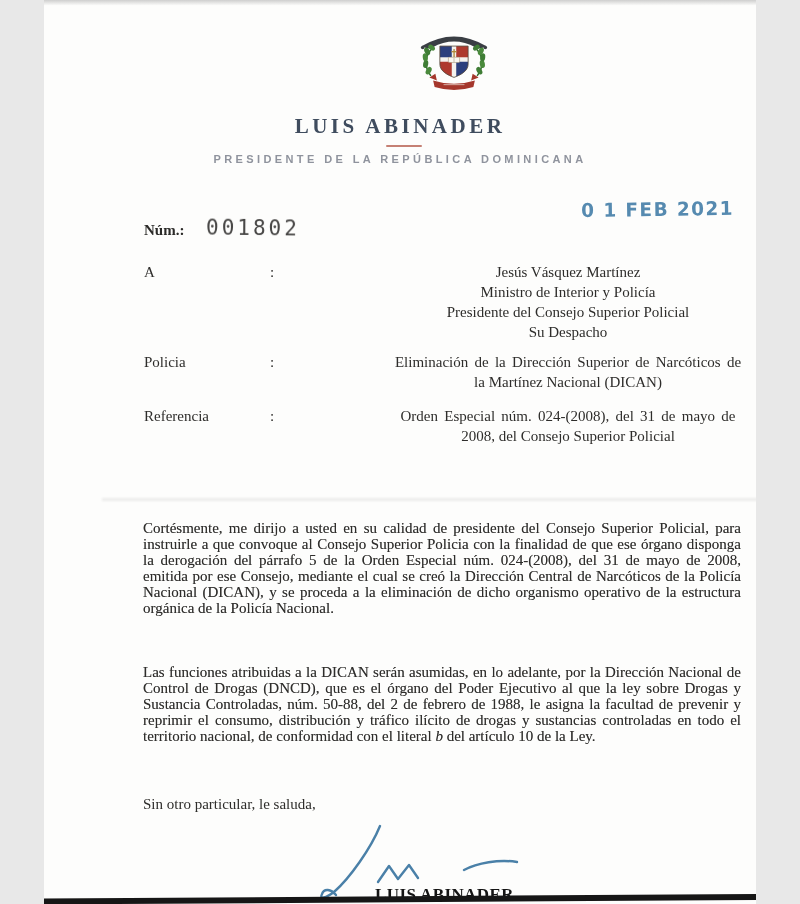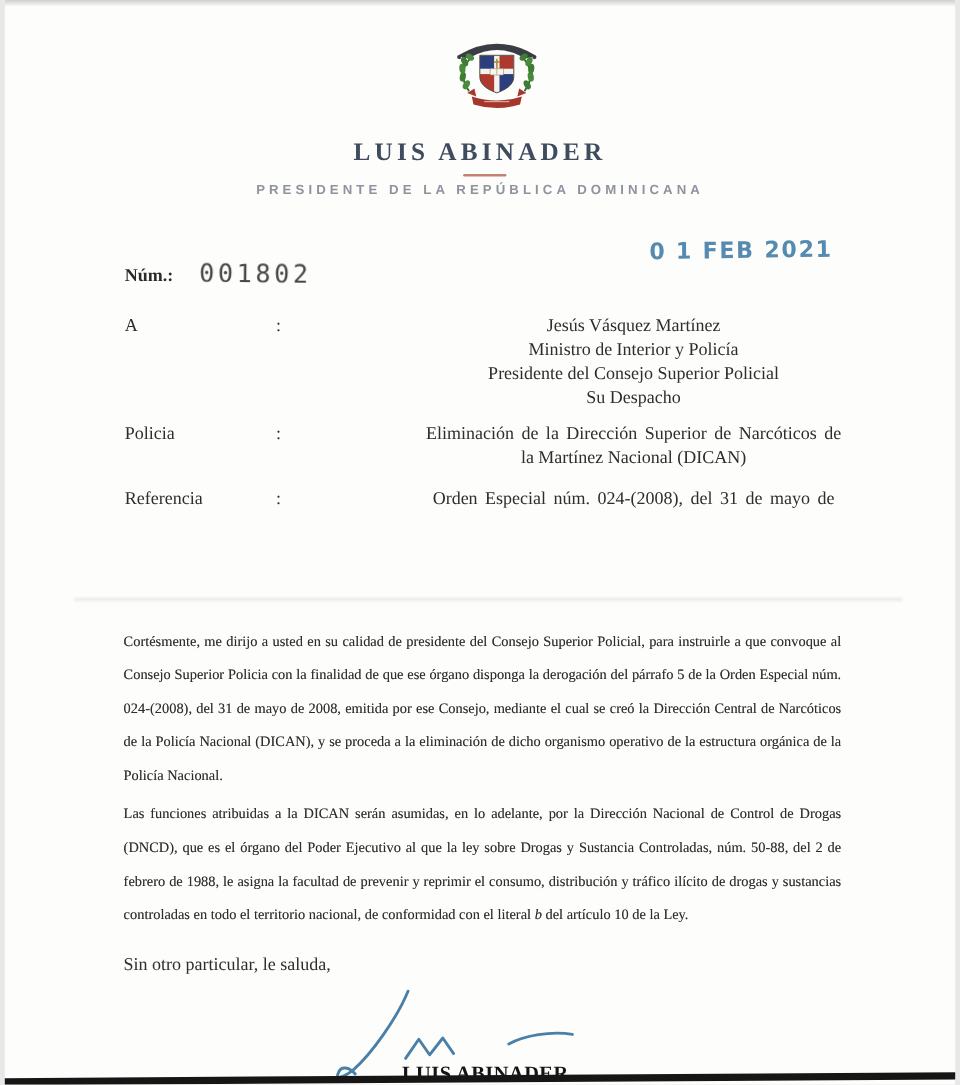--- a/index.html
+++ b/index.html
@@ -1,18 +1,18 @@
 <!DOCTYPE html>
 <html lang="es"><head>
 <meta charset="utf-8">
 <style>
   html,body{margin:0;padding:0;background:#e8e8e8;}
   .page{
     position:relative;
-    width:792px;height:904px;
+    width:712px;height:904px;
     margin:0 auto;
     background:#fdfdfc;
     overflow:hidden;
     font-family:"Liberation Serif", serif;
     color:#2e2d2b;
   }
   
   .top-scan-edge{
     position:absolute;top:0;left:0;right:0;height:7px;
     background:linear-gradient(180deg, rgba(120,120,120,0.35), rgba(120,120,120,0) 80%);
@@ -68,21 +68,21 @@
   .f-colon{position:absolute;left:126px;top:0;}
   .f-value{position:absolute;left:238px;top:0;width:372px;text-align:center;}
   .f-line{white-space:nowrap;}
   .f-line.wide{word-spacing:2.5px;}
   .row-a{top:262px;}
   .row-asunto{top:352px;}
   .row-ref{top:406px;}
   
   .para{
     position:absolute;left:99px;width:598px;
-    font-size:12px;line-height:28px;text-align:justify;
+    font-size:15px;line-height:16px;text-align:justify;
     text-shadow:0 0 0.5px rgba(45,45,45,0.45);
   }
   .para-1{top:520px;}
   .para-2{top:652px;margin-top:12px;}
   .closing{position:absolute;left:99px;top:796px;font-size:15px;}
   .ital{font-style:italic;}
   
   .signature-block{position:absolute;left:270px;top:818px;width:210px;height:86px;}
   .signature-name{
     position:absolute;left:331px;top:885px;
@@ -168,20 +168,21 @@
       <div class="f-line wide">Eliminación de la Dirección Superior de Narcóticos de</div>
       <div class="f-line">la Martínez Nacional (DICAN)</div>
     </div>
   </div>
 
   <div class="field-row row-ref">
     <div class="f-label">Referencia</div>
     <div class="f-colon">:</div>
     <div class="f-value">
       <div class="f-line wide">Orden Especial núm. 024-(2008), del 31 de mayo de</div>
+      <div class="f-line">2008, del Consejo Superior Policial</div>
     </div>
   </div>
 
   <div class="faint-separator"></div>
 
   <div class="para para-1">Cortésmente, me dirijo a usted en su calidad de presidente del Consejo Superior Policial, para instruirle a que convoque al Consejo Superior Policia con la finalidad de que ese órgano disponga la derogación del párrafo 5 de la Orden Especial núm. 024-(2008), del 31 de mayo de 2008, emitida por ese Consejo, mediante el cual se creó la Dirección Central de Narcóticos de la Policía Nacional (DICAN), y se proceda a la eliminación de dicho organismo operativo de la estructura orgánica de la Policía Nacional.</div>
 
   <div class="para para-2"><span>Las funciones atribuidas a la DICAN serán asumidas, en lo adelante, por la Dirección Nacional de Control de Drogas (DNCD), que es el órgano del Poder Ejecutivo al que la ley sobre Drogas y Sustancia Controladas, núm. 50-88, del 2 de febrero de 1988, le asigna la facultad de prevenir y reprimir el consumo, distribución y tráfico ilícito de drogas y sustancias controladas en todo el territorio nacional, de conformidad con el literal </span><span class="ital">b</span><span> del artículo 10 de la Ley.</span></div>
 
   <div class="closing">Sin otro particular, le saluda,</div>

